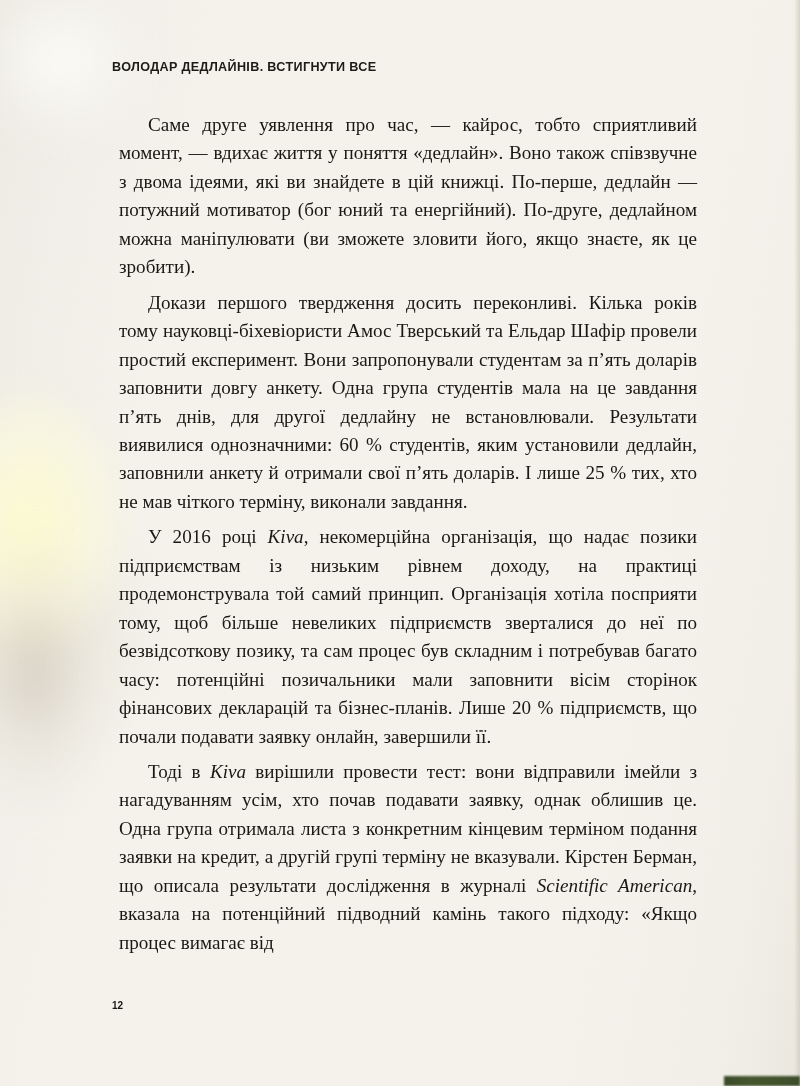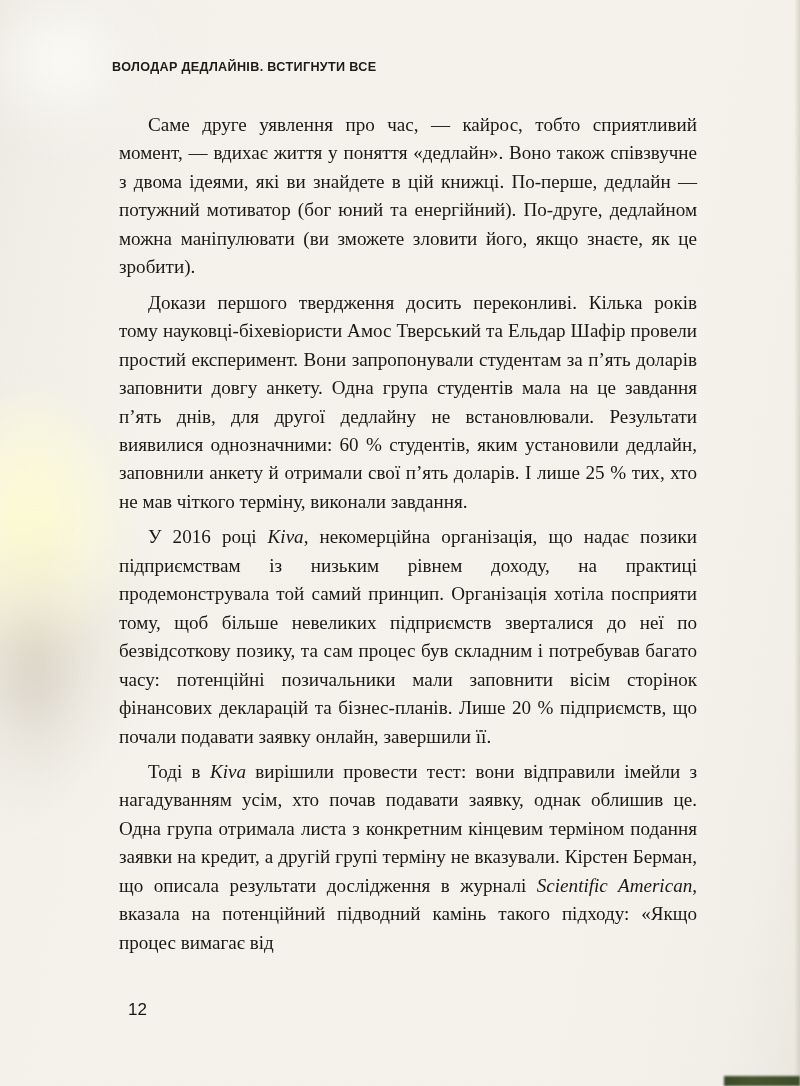--- a/index.html
+++ b/index.html
@@ -130,25 +130,25 @@
     margin: 7px;
     text-indent: 29px;
   }
 
   i, .it {
     font-style: italic;
   }
 
   .folio {
     position: absolute;
-    left: 16px;
+    left: 0;
     top: 1000px;
     font-family: "Liberation Sans", "DejaVu Sans", sans-serif;
-    font-weight: normal;
-    font-size: 17px;
+    font-weight: bold;
+    font-size: 10px;
     color: #181614;
   }
 </style>
 </head>
 <body>
 
 <div id="page">
 
   <div id="top-left-haze"></div>
   <div id="left-blur"></div>

